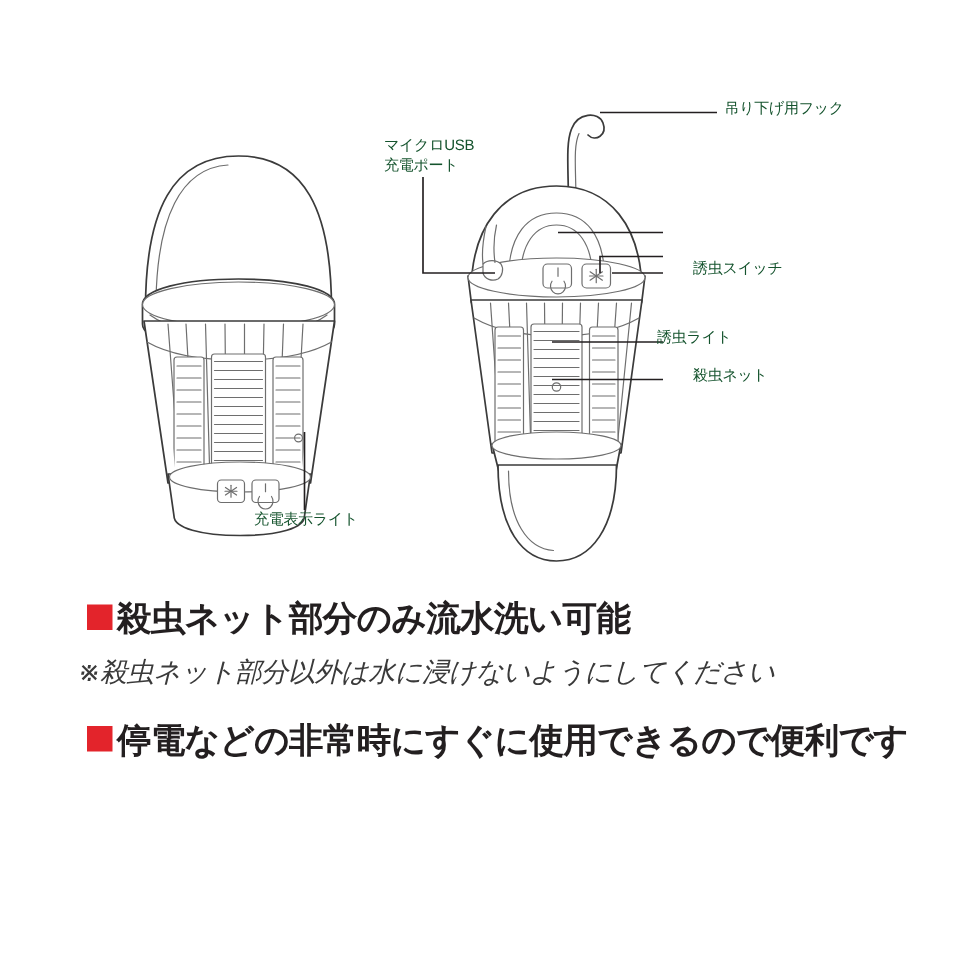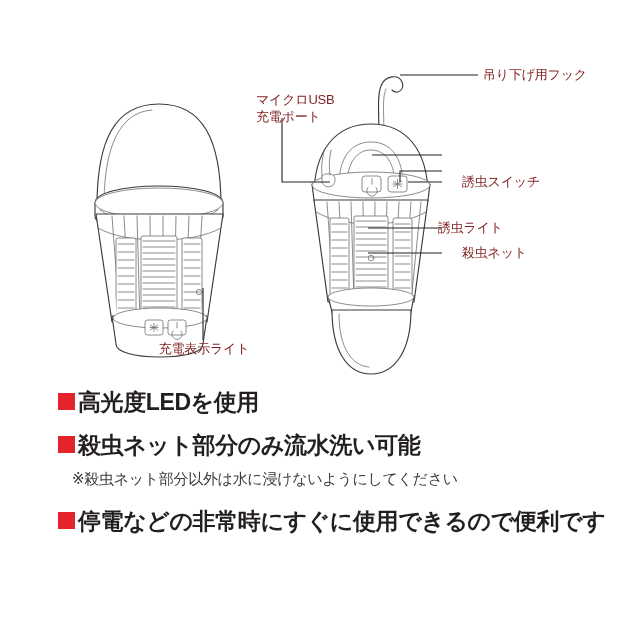--- a/index.html
+++ b/index.html
@@ -12,23 +12,23 @@
     color:#231f20;
   }
   #stage{position:absolute;left:0;top:0;width:640px;height:640px;}
 
   
   #art{position:absolute;left:0;top:0;width:640px;height:640px;}
 
   
   .callout{
     position:absolute;
-    font-size:13px;
+    font-size:10px;
     line-height:1.28;
-    color:#7f1d1d;
+    color:#14532d;
     white-space:pre;
     letter-spacing:-0.2px;
     font-weight:400;
   }
   .callout.r{text-align:left;}
   .callout.c{text-align:center;}
 
   
   #features{
     position:absolute;
@@ -47,25 +47,26 @@
     margin-right:3px;
   }
   .headline{
     font-size:23px;
     font-weight:bold;
     letter-spacing:-0.4px;
     line-height:1.42;
     color:#231f20;
   }
   .note{
-    padding-left:72px;
-    font-size:15px;
+    padding-left:52px;
+    font-size:18px;
     line-height:1.55;
     letter-spacing:-0.3px;
     color:#3a3a3a;
+    font-style:italic;
   }
   .sp6{height:6px;}
   .sp10{height:10px;}
   .sp14{height:14px;}
 </style>
 </head>
 <body style="background: rgb(255, 255, 255);">
 
 <div id="stage">
 
@@ -290,24 +291,20 @@
   <div class="callout r" style="left:462px;top:174px;">誘虫スイッチ</div>
 
   <div class="callout r" style="left:438px;top:220px;">誘虫ライト</div>
 
   <div class="callout r" style="left:462px;top:245px;">殺虫ネット</div>
 
   <div class="callout c" style="left:158px;top:341px;width:92px;margin-left:-0px;">充電表示ライト</div>
 
   <div id="features">
 
-    <div class="feature-row">
-      <div class="bullet" style="background: rgb(227, 36, 43);"></div>
-      <div class="headline">高光度LEDを使用</div>
-    </div>
 
     <div class="sp10"></div>
 
     <div class="feature-row">
       <div class="bullet" style="background: rgb(227, 36, 43);"></div>
       <div class="headline">殺虫ネット部分のみ流水洗い可能</div>
     </div>
     <div class="sp6"></div>
     <div class="note">※殺虫ネット部分以外は水に浸けないようにしてください</div>
 

